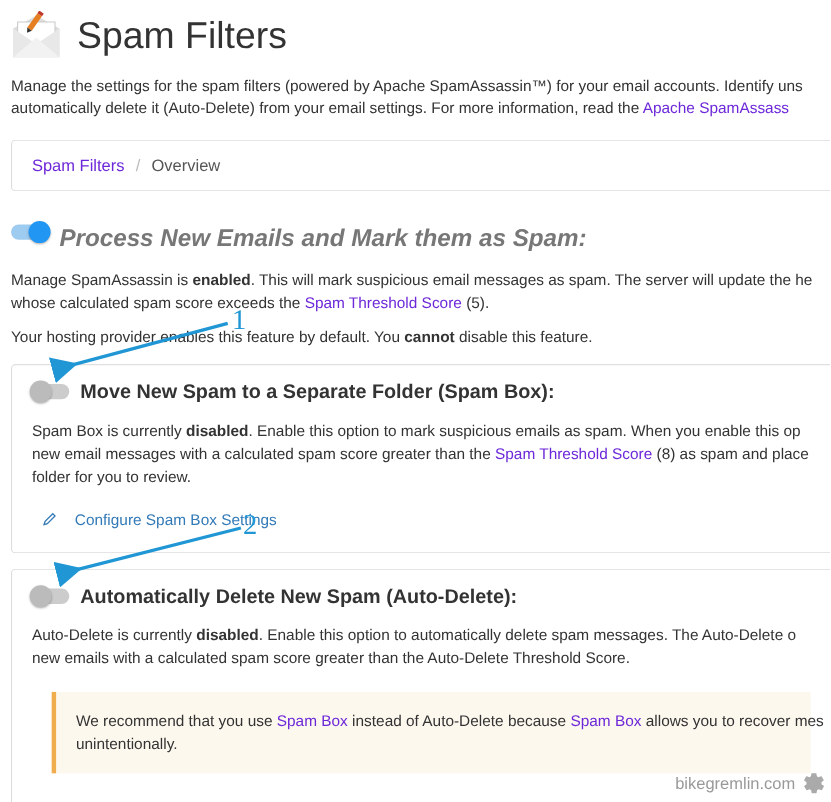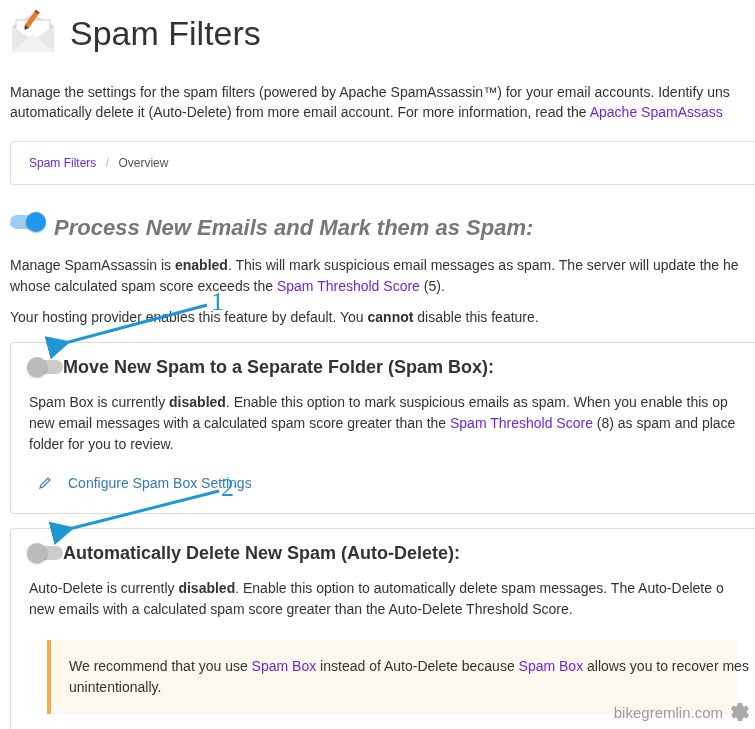--- a/index.html
+++ b/index.html
@@ -24,36 +24,36 @@
     font-weight: 500;
     margin: 0;
     color: #333;
   }
   .envelope-icon {
     width: 46px; height: 46px;
     position: relative;
   }
   .envelope-icon svg { width: 46px; height: 46px; }
   .intro {
-    margin: 14px 0 18px 0;
+    margin: 0 0 18px 0;
     line-height: 1.45;
     color: #333;
     white-space: nowrap;
   }
   a { color: #6d28d9; text-decoration: none; }
 
   .breadcrumb-panel {
     border: 1px solid #ddd;
     border-right: none;
     border-radius: 4px 0 0 4px;
     background: #fff;
     padding: 14px 18px;
     margin-bottom: 30px;
   }
-  .breadcrumb { font-size: 12px; }
+  .breadcrumb { font-size: 15px; }
   .breadcrumb .sep { color: #bbb; padding: 0 6px; }
   .breadcrumb .current { color: #555; }
 
   .section {
     padding: 0 0 0 0;
     margin-bottom: 20px;
     position: relative;
   }
   .section-inner {
     border: 1px solid #ddd;
@@ -70,20 +70,21 @@
   }
   .section-title {
     font-size: 22px;
     font-style: italic;
     color: #777;
     margin: 0;
   }
   .sub-title-row {
     display: flex;
     align-items: center;
+    gap: 10px;
   }
   .sub-title {
     font-size: 18px;
     color: #333;
     margin: 0;
   }
   .body-text {
     margin: 14px 0 6px 0;
     line-height: 1.5;
     color: #333;
@@ -181,21 +182,21 @@
           <polygon points="0,16 5,16 2.5,20" fill="#333"></polygon>
           <rect x="0" y="-3" width="5" height="3" fill="#c0392b"></rect>
         </g>
       </svg>
     </div>
     <h1>Spam Filters</h1>
   </div>
 
   <div class="intro">
     <span>Manage the settings for the spam filters (powered by Apache SpamAssassin™) for your email accounts. Identify uns</span><br>
-    <span>automatically delete it (Auto-Delete) from more email account. For more information, read the </span><a href="#">Apache SpamAssass</a>
+    <span>automatically delete it (Auto-Delete) from your email settings. For more information, read the </span><a href="#">Apache SpamAssass</a>
   </div>
 
   <div class="breadcrumb-panel">
     <div class="breadcrumb">
       <a href="#">Spam Filters</a>
       <span class="sep">/</span>
       <span class="current">Overview</span>
     </div>
   </div>
 

